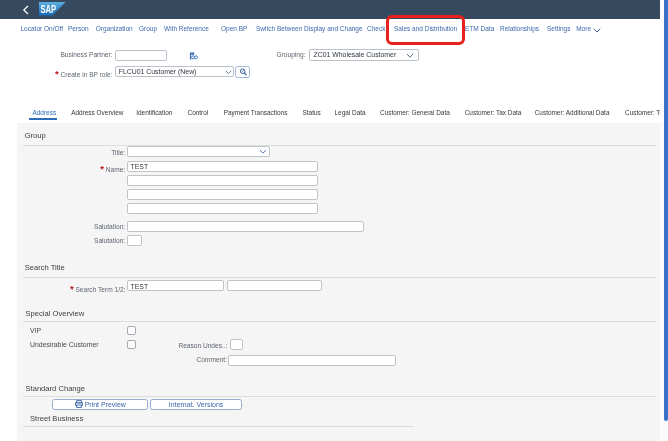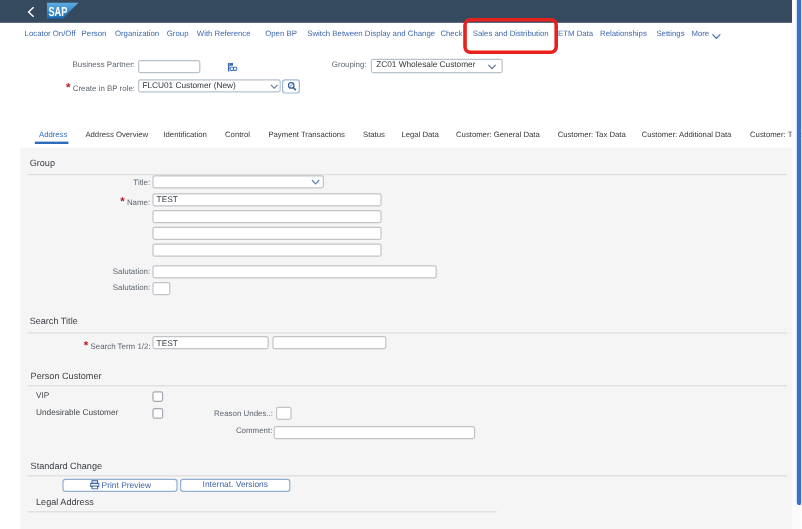--- a/index.html
+++ b/index.html
@@ -135,21 +135,21 @@
   <div class="abs lbl" style="left:58px;top:237px;width:67.2px">Salutation:</div>
   <div class="abs gfld" style="left:126.5px;top:235px;width:15px;height:10.5px"></div>
 
   <div class="abs sect" style="left:24.7px;top:263.2px">Search Title</div>
   <div class="abs rule" style="left:23px;top:277px;width:633px"></div>
   <div class="abs lbl" style="left:50px;top:282.7px;width:75.5px"><span class="star">*</span> Search Term 1/2:</div>
   <div class="abs gfld" style="left:126.7px;top:279.5px;width:97.5px;height:11.5px"></div>
   <div class="abs val" style="left:130.5px;top:282.7px">TEST</div>
   <div class="abs gfld" style="left:227px;top:279.5px;width:95px;height:11.5px"></div>
 
-  <div class="abs sect" style="left:25.5px;top:309.2px">Person Customer</div>
+  <div class="abs sect" style="left:25.5px;top:309.2px">Special Overview</div>
   <div class="abs rule" style="left:23px;top:320.5px;width:633px"></div>
   <div class="abs val" style="left:30px;top:326.7px;color:#44484d">VIP</div>
   <div class="abs chk" style="left:126.7px;top:325.5px"></div>
   <div class="abs val" style="left:30px;top:341px;color:#44484d">Undesirable Customer</div>
   <div class="abs chk" style="left:126.7px;top:340px"></div>
   <div class="abs lbl" style="left:160px;top:341.7px;width:67.5px">Reason Undes..:</div>
   <div class="abs gfld" style="left:229.5px;top:338.7px;width:13.5px;height:11.2px"></div>
   <div class="abs lbl" style="left:160px;top:355.7px;width:67px">Comment:</div>
   <div class="abs gfld" style="left:228.2px;top:354.5px;width:168.2px;height:11px"></div>
 
@@ -157,18 +157,18 @@
   <div class="abs rule" style="left:23px;top:396px;width:633px"></div>
   <div class="abs btn" style="left:52.2px;top:398.7px;width:96.2px;line-height:10.5px">
     <svg style="vertical-align:-1.5px" width="8" height="8" viewBox="0 0 8 8">
       <rect x="1.7" y="0.6" width="4.6" height="2.2" fill="none" stroke="#3c66a8" stroke-width="0.9"></rect>
       <rect x="0.6" y="2.8" width="6.8" height="2.6" fill="none" stroke="#3c66a8" stroke-width="0.9"></rect>
       <rect x="1.7" y="5" width="4.6" height="2.4" fill="#fff" stroke="#3c66a8" stroke-width="0.9"></rect>
     </svg>
     Print Preview</div>
   <div class="abs btn" style="left:150.2px;top:398.7px;width:91.8px;line-height:10.5px">Internat. Versions</div>
 
-  <div class="abs sect" style="left:30px;top:413.7px">Legal Address</div>
+  <div class="abs sect" style="left:30px;top:413.7px">Street Business</div>
   <div class="abs rule" style="left:23px;top:425.5px;width:391px"></div>
 
   <div class="abs" id="sbtrack"></div>
   <div class="abs" id="sbthumb"></div>
 </div>
 
 </body></html>

